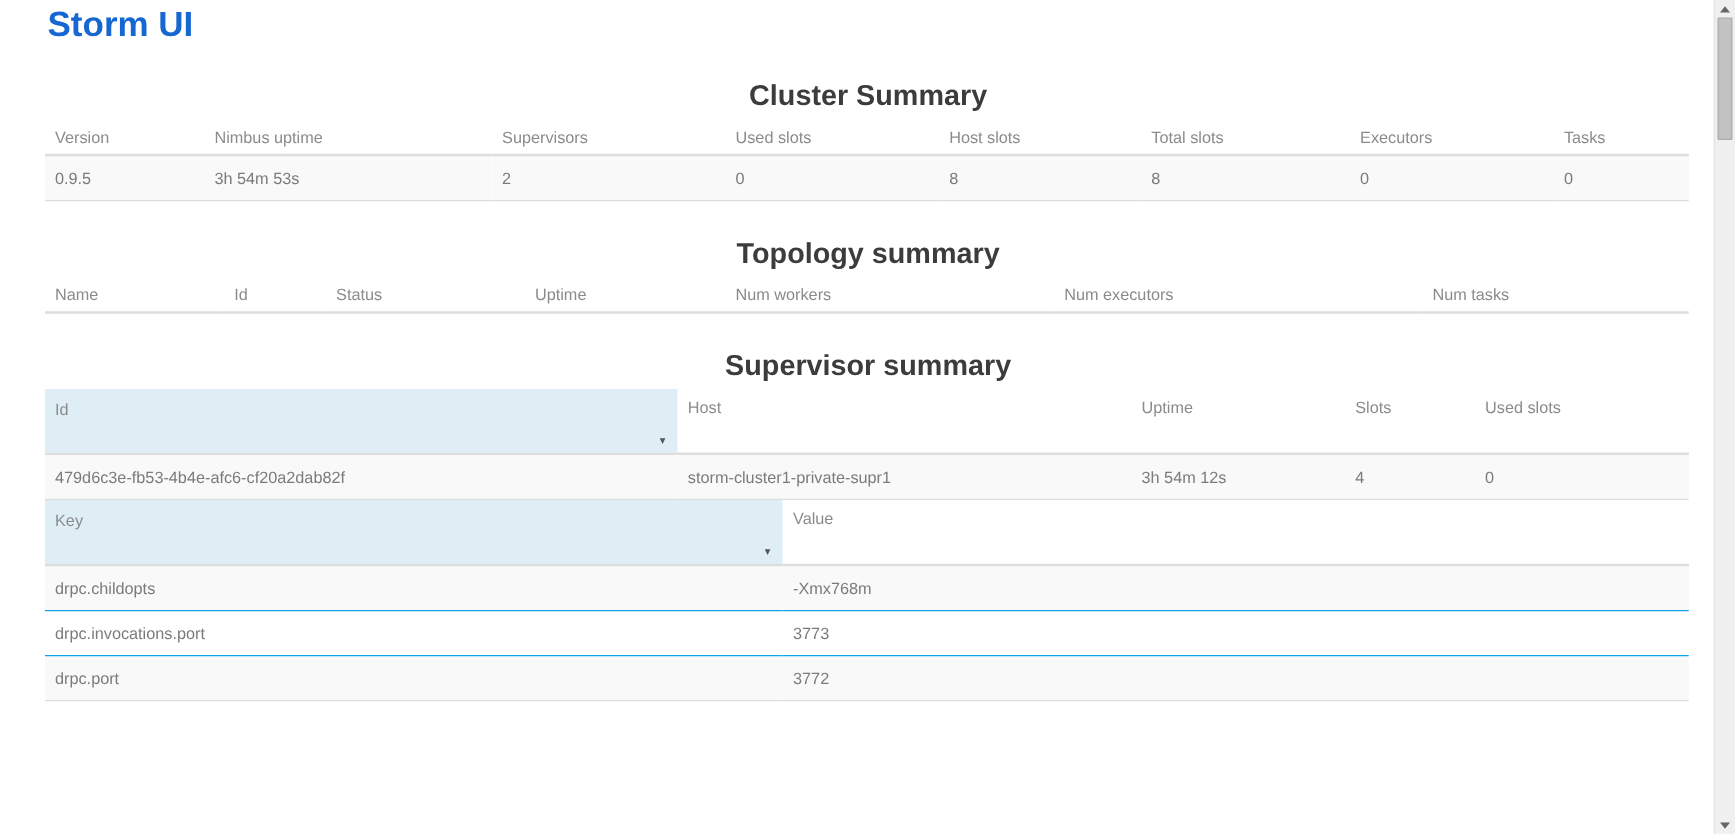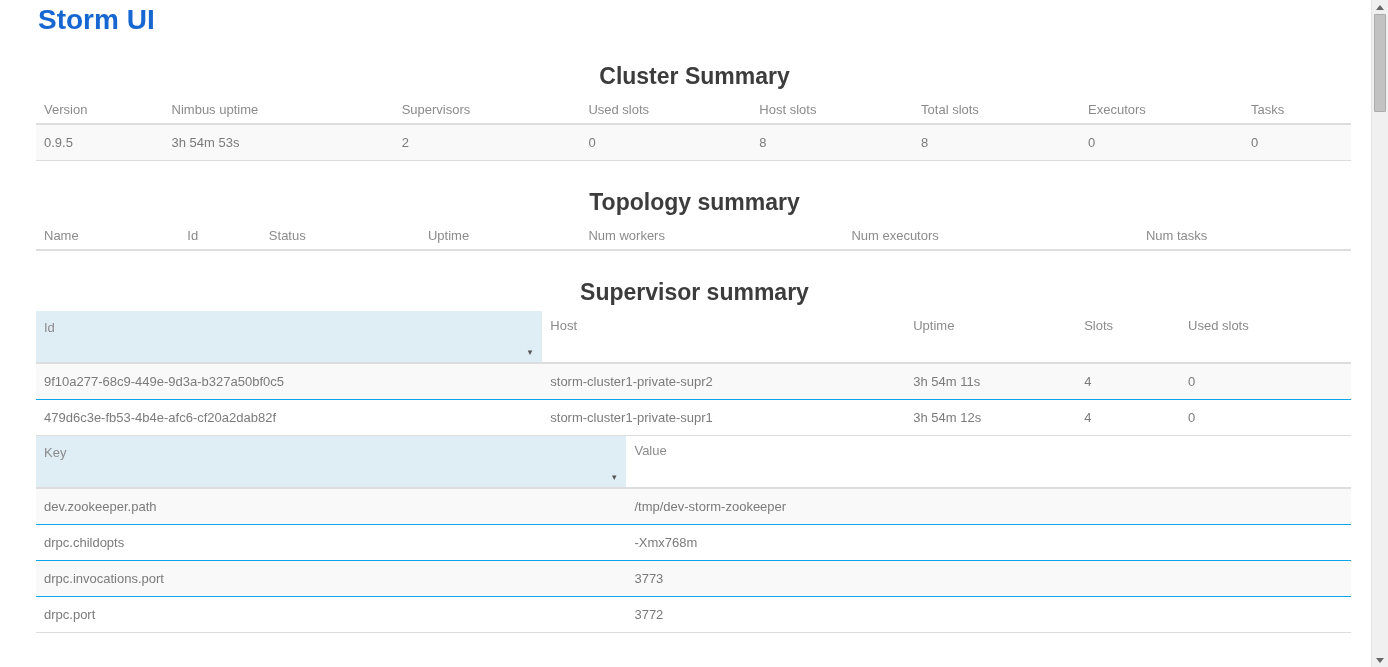--- a/index.html
+++ b/index.html
@@ -206,27 +206,20 @@
           <tr>
             <th class="sorted"><span>Id</span><span class="sort-arrow">▾</span></th>
             <th><span>Host</span></th>
             <th><span>Uptime</span></th>
             <th><span>Slots</span></th>
             <th><span>Used slots</span></th>
           </tr>
         </thead>
         <tbody>
           <tr>
-            <td>9f10a277-68c9-449e-9d3a-b327a50bf0c5</td>
-            <td>storm-cluster1-private-supr2</td>
-            <td>3h 54m 11s</td>
-            <td>4</td>
-            <td>0</td>
-          </tr>
-          <tr>
             <td>479d6c3e-fb53-4b4e-afc6-cf20a2dab82f</td>
             <td>storm-cluster1-private-supr1</td>
             <td>3h 54m 12s</td>
             <td>4</td>
             <td>0</td>
           </tr>
         </tbody>
       </table>
   </section>
 
@@ -236,24 +229,20 @@
           <col style="width: 44.9%;">
           <col style="width: 55.1%;">
         </colgroup>
         <thead>
           <tr>
             <th class="sorted"><span>Key</span><span class="sort-arrow">▾</span></th>
             <th><span>Value</span></th>
           </tr>
         </thead>
         <tbody>
-          <tr>
-            <td>dev.zookeeper.path</td>
-            <td>/tmp/dev-storm-zookeeper</td>
-          </tr>
           <tr>
             <td>drpc.childopts</td>
             <td>-Xmx768m</td>
           </tr>
           <tr>
             <td>drpc.invocations.port</td>
             <td>3773</td>
           </tr>
           <tr>
             <td>drpc.port</td>

